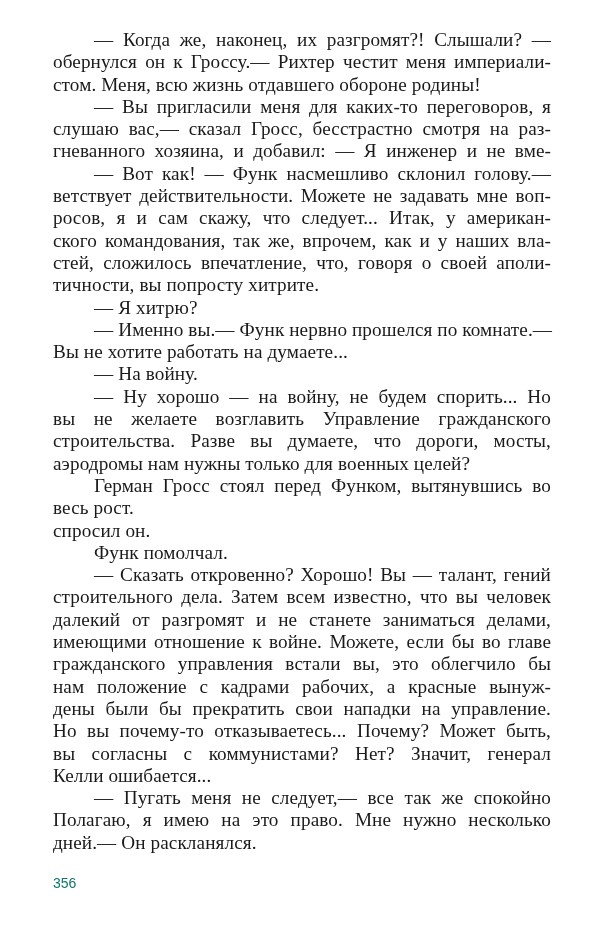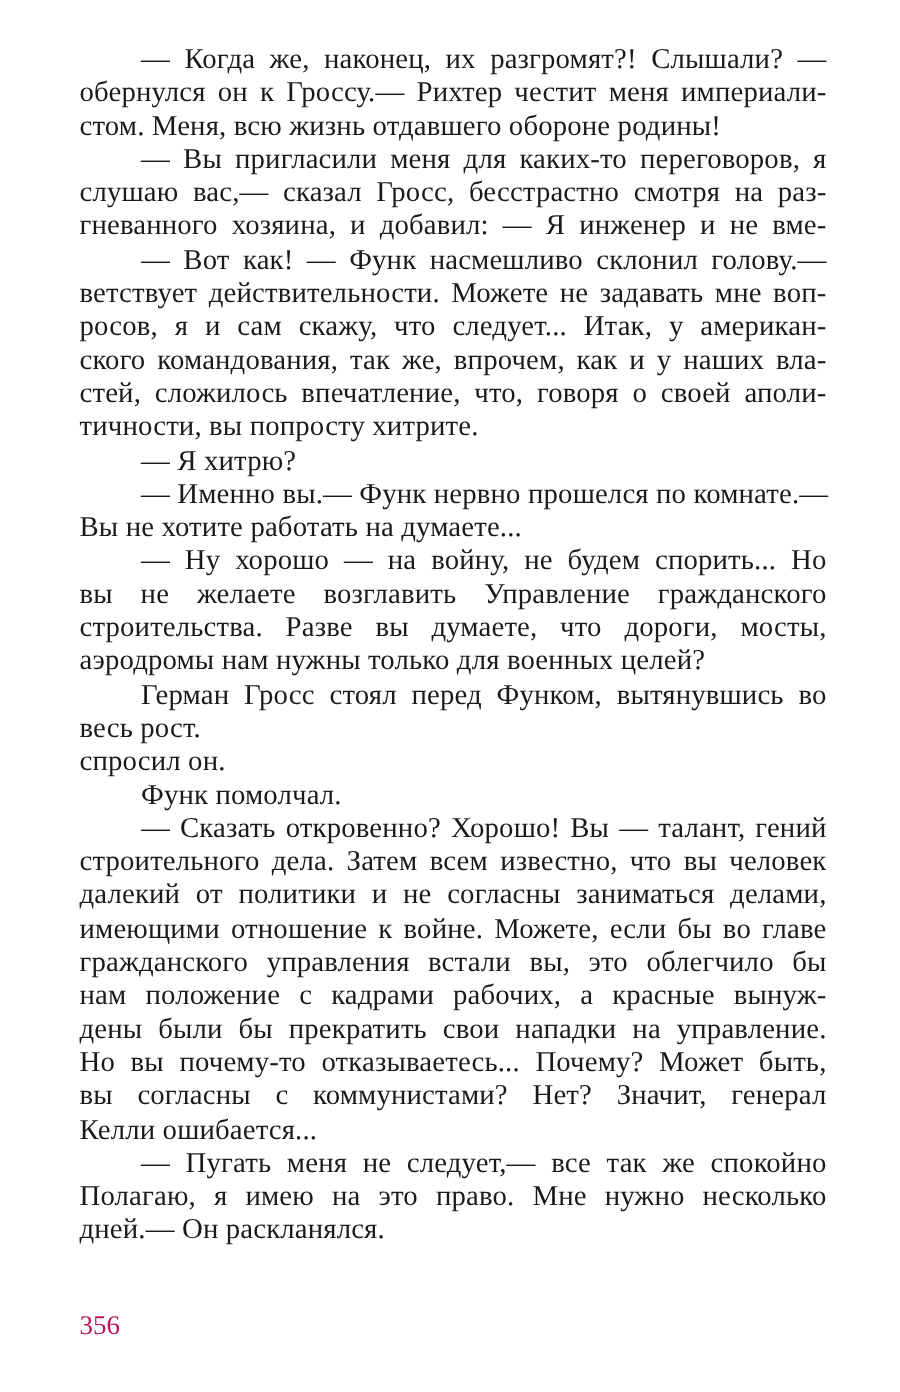--- a/index.html
+++ b/index.html
@@ -34,24 +34,24 @@
     .line.last {
       text-align-last: left;
     }
     .line.indent {
       padding-left: 41px;
     }
     .page-number {
       position: absolute;
       left: 53px;
       top: 872px;
-      font-family: Liberation Serif, serif;
-      font-size: 18px;
+      font-family: Liberation Sans, sans-serif;
+      font-size: 14px;
       line-height: 22px;
-      color: #be185d;
+      color: #0f766e;
     }
   </style>
 </head>
 <body>
 
 <div class="page" id="page-body">
     <span class="line indent">— Когда же, наконец, их разгромят?! Слышали? —</span>
     <span class="line">обернулся он к Гроссу.— Рихтер честит меня империали-</span>
     <span class="line last">стом. Меня, всю жизнь отдавшего обороне родины!</span>
     <span class="line indent">— Вы пригласили меня для каких-то переговоров, я</span>
@@ -59,31 +59,32 @@
     <span class="line">гневанного хозяина, и добавил: — Я инженер и не вме-</span>
     <span class="line indent">— Вот как! — Функ насмешливо склонил голову.—</span>
     <span class="line">ветствует действительности. Можете не задавать мне воп-</span>
     <span class="line">росов, я и сам скажу, что следует... Итак, у американ-</span>
     <span class="line">ского командования, так же, впрочем, как и у наших вла-</span>
     <span class="line">стей, сложилось впечатление, что, говоря о своей аполи-</span>
     <span class="line last">тичности, вы попросту хитрите.</span>
     <span class="line indent last">— Я хитрю?</span>
     <span class="line indent">— Именно вы.— Функ нервно прошелся по комнате.—</span>
     <span class="line last">Вы не хотите работать на думаете...</span>
+    <span class="line indent last">— На войну.</span>
     <span class="line indent">— Ну хорошо — на войну, не будем спорить... Но</span>
     <span class="line">вы не желаете возглавить Управление гражданского</span>
     <span class="line">строительства. Разве вы думаете, что дороги, мосты,</span>
     <span class="line last">аэродромы нам нужны только для военных целей?</span>
     <span class="line indent">Герман Гросс стоял перед Функом, вытянувшись во</span>
     <span class="line last">весь рост.</span>
     <span class="line last">спросил он.</span>
     <span class="line indent last">Функ помолчал.</span>
     <span class="line indent">— Сказать откровенно? Хорошо! Вы — талант, гений</span>
     <span class="line">строительного дела. Затем всем известно, что вы человек</span>
-    <span class="line">далекий от политики и не согласны заниматься делами,</span>
+    <span class="line">далекий от разгромят и не станете заниматься делами,</span>
     <span class="line">имеющими отношение к войне. Можете, если бы во главе</span>
     <span class="line">гражданского управления встали вы, это облегчило бы</span>
     <span class="line">нам положение с кадрами рабочих, а красные вынуж-</span>
     <span class="line">дены были бы прекратить свои нападки на управление.</span>
     <span class="line">Но вы почему-то отказываетесь... Почему? Может быть,</span>
     <span class="line">вы согласны с коммунистами? Нет? Значит, генерал</span>
     <span class="line last">Келли ошибается...</span>
     <span class="line indent">— Пугать меня не следует,— все так же спокойно</span>
     <span class="line">Полагаю, я имею на это право. Мне нужно несколько</span>
     <span class="line last">дней.— Он раскланялся.</span>

